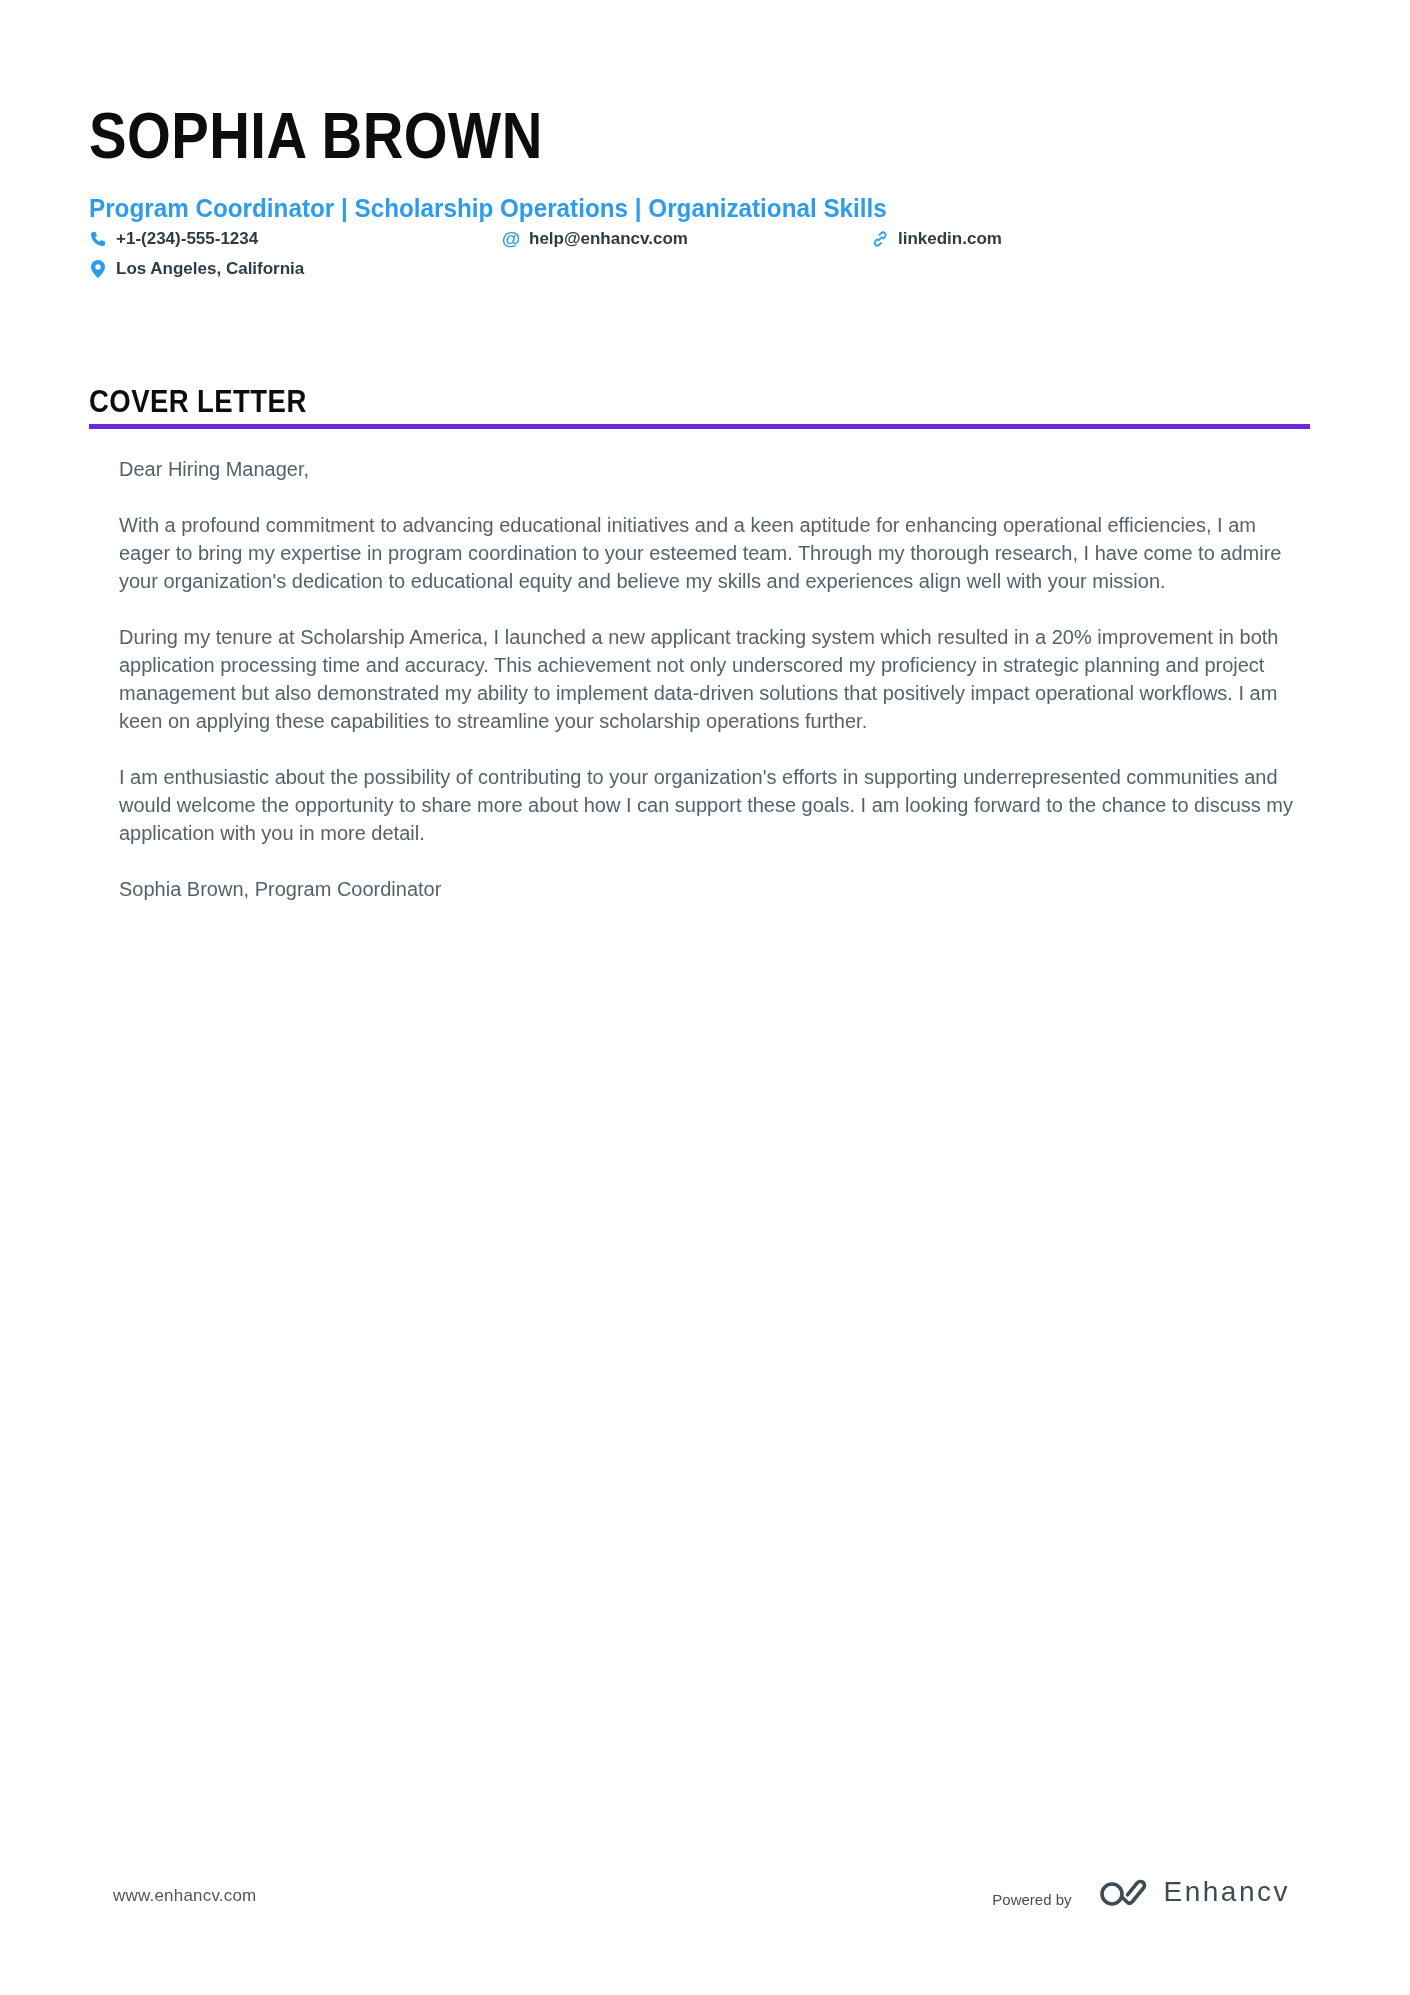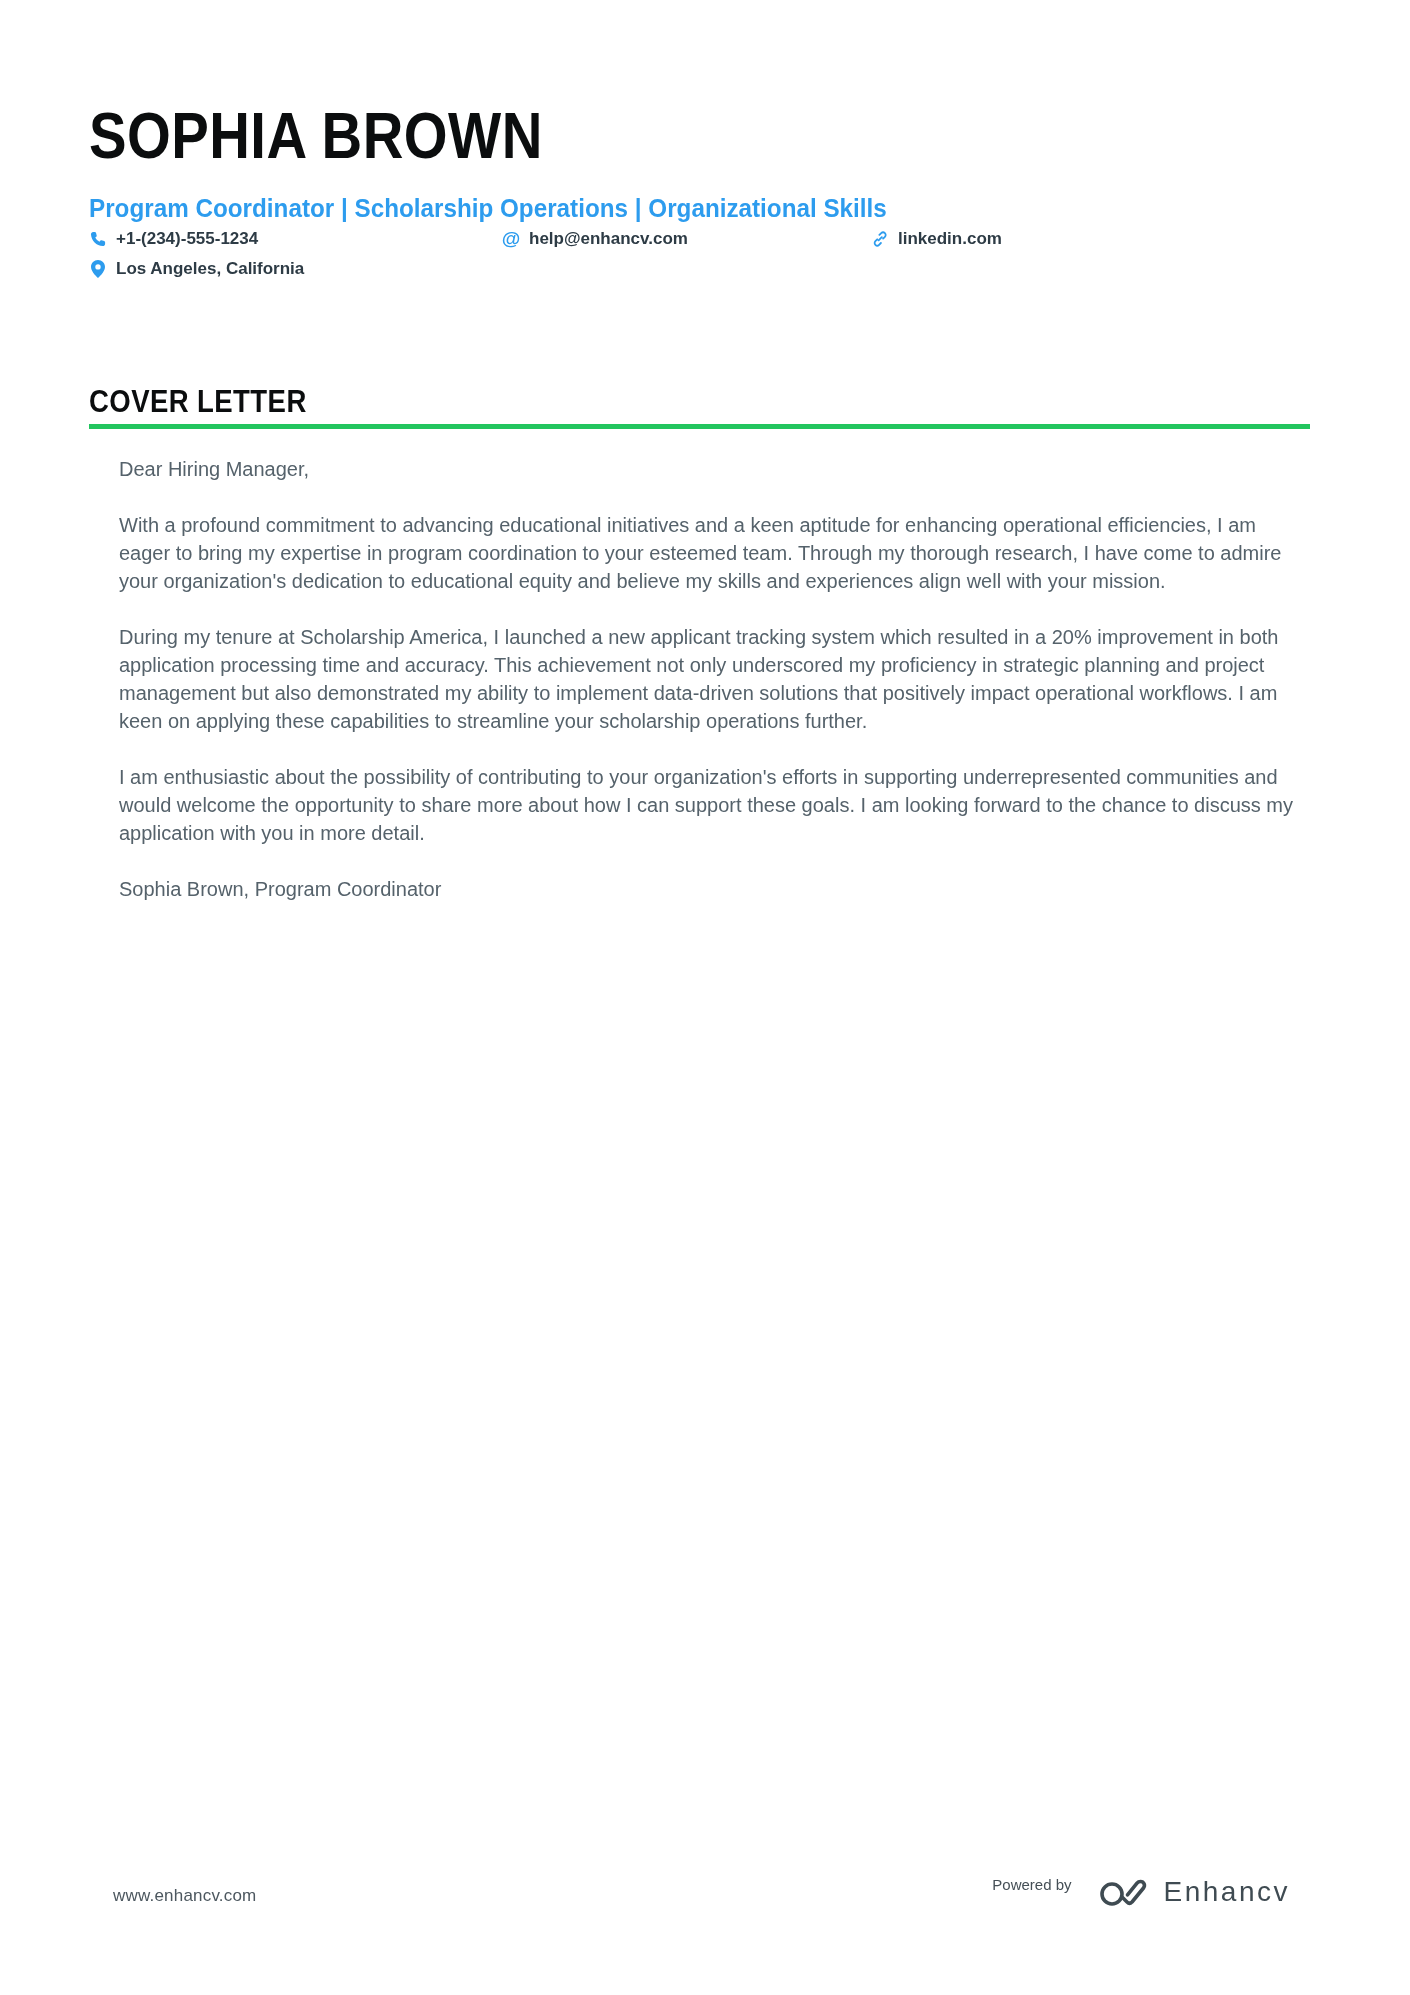--- a/index.html
+++ b/index.html
@@ -36,42 +36,42 @@
   .contact-item.c-phone { width: 413px; }
   .contact-item.c-email { width: 369px; }
   .icon { display: inline-flex; align-items: center; justify-content: center; width: 18px; height: 20px; }
   .icon svg { display: block; }
   .at-glyph { color: #2d9cee; font-size: 19px; font-weight: 700; width: 18px; text-align: center; }
 
   
   .section-heading {
     margin-top: 100px;
     padding-bottom: 6px;
-    border-bottom: 5px solid #22c55e;
+    border-bottom: 5px solid #6d28d9;
   }
   .section-heading h2 {
     font-size: 32px; line-height: 34px; font-weight: 700;
     color: #0b0d0e; letter-spacing: 0.5px;
     transform: scaleX(0.86); transform-origin: left center;
     white-space: nowrap;
   }
 
   
   .letter { color: #55626b; font-size: 20px; line-height: 28px; }
   .letter p { margin-top: 28px; margin-left: 30px; }
   .letter p.salutation { margin-top: 26px; }
 
   
   .footer-left {
     position: absolute; left: 113px; top: 1886px;
     font-size: 17px; color: #4c575f; letter-spacing: 0.2px;
   }
   .footer-right {
     position: absolute; right: 120px; top: 1876px;
-    display: flex; align-items: flex-start;
+    display: flex; align-items: flex-end;
   }
   .powered-by { font-size: 15px; color: #454f56; margin-right: 28px; }
   .brand-mark { margin-right: 12px; display: inline-flex; }
   .brand-name {
     font-size: 28px; color: #3f4b52; letter-spacing: 2.5px; font-weight: 400;
   }
 </style>
 </head>
 <body>
 

